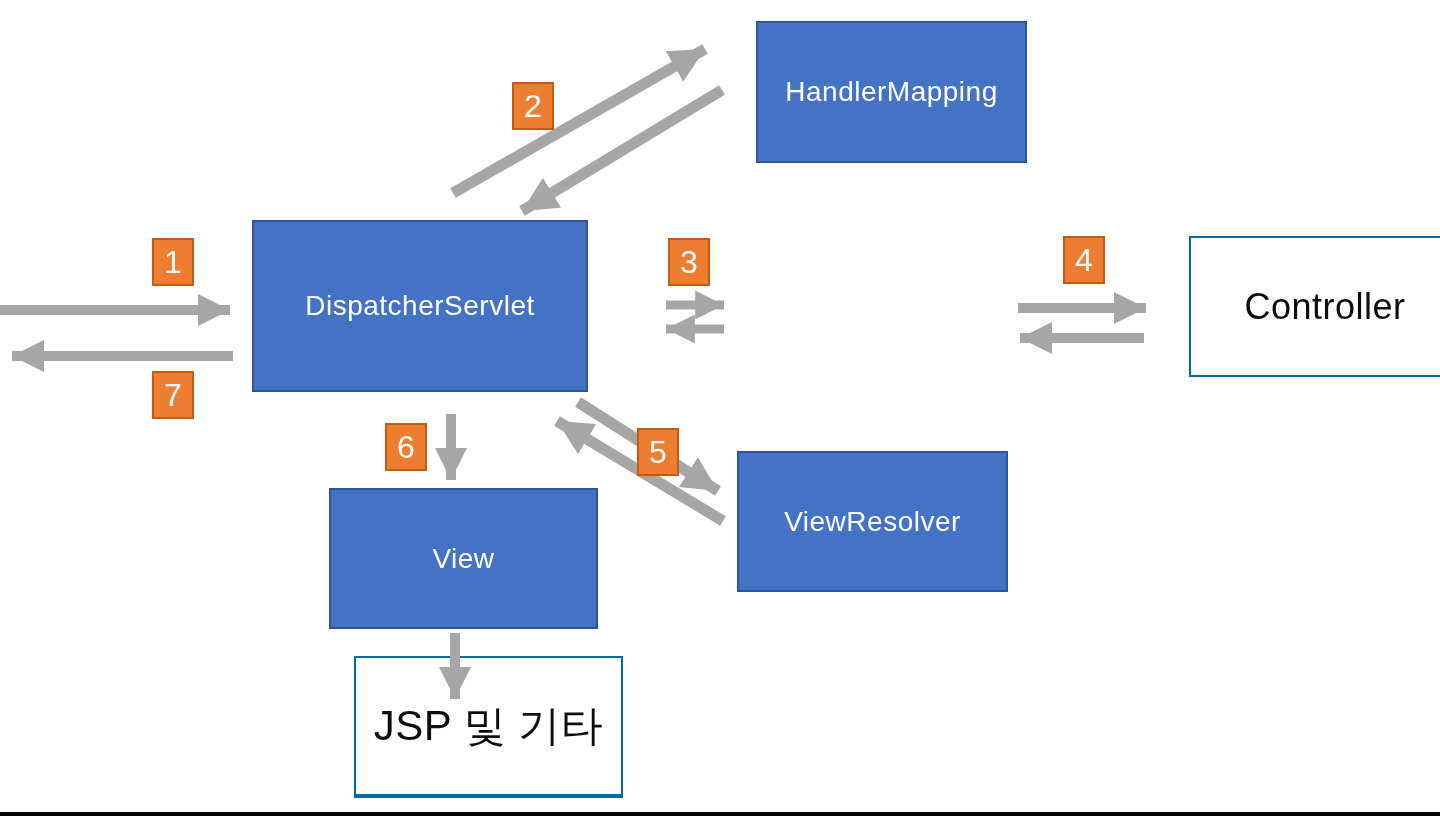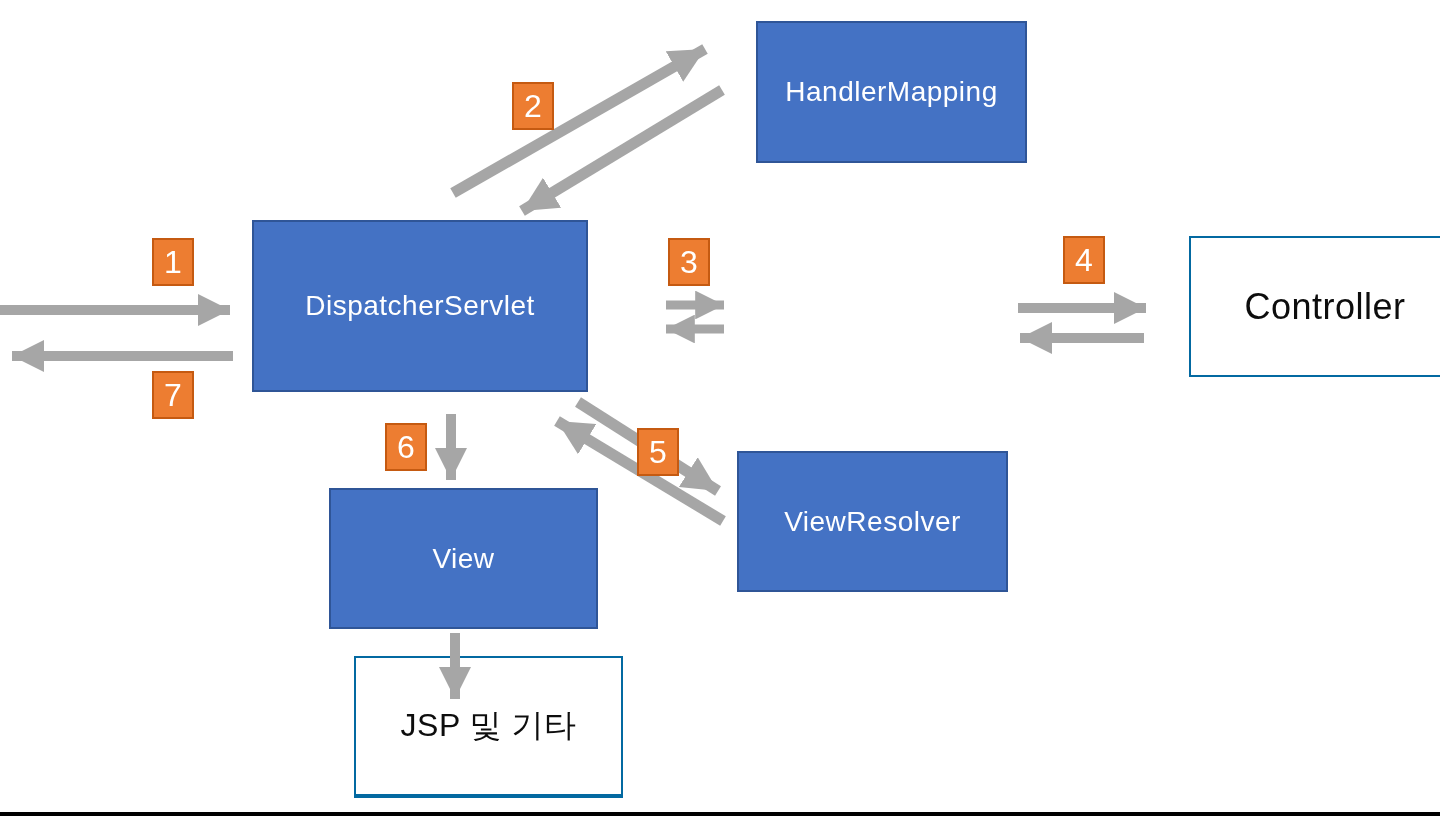--- a/index.html
+++ b/index.html
@@ -35,21 +35,21 @@
     margin-left: 25px;
   }
 
   #node-handler-mapping   { left: 756px;  top: 21px;  width: 271px; height: 142px; }
   #node-dispatcher-servlet{ left: 252px;  top: 220px; width: 336px; height: 172px; }
   #node-handler-adapter   { left: 736px;  top: 237px; width: 270px; height: 140px; }
   #node-controller        { left: 1164px; top: 236px; width: 272px; height: 141px; font-size: 36px; }
   #node-view-resolver     { left: 737px;  top: 451px; width: 271px; height: 141px; }
   #node-view              { left: 329px;  top: 488px; width: 269px; height: 141px; }
   #node-jsp               { left: 329px;  top: 656px; width: 269px; height: 142px;
-                            font-size: 32px; border-bottom-width: 4px; }
+                            font-size: 42px; border-bottom-width: 4px; }
 
   
   .badge {
     position: absolute;
     width: 42px;
     height: 48px;
     box-sizing: border-box;
     background: #ED7D31;
     border: 2px solid #C55A11;
     color: #ffffff;

